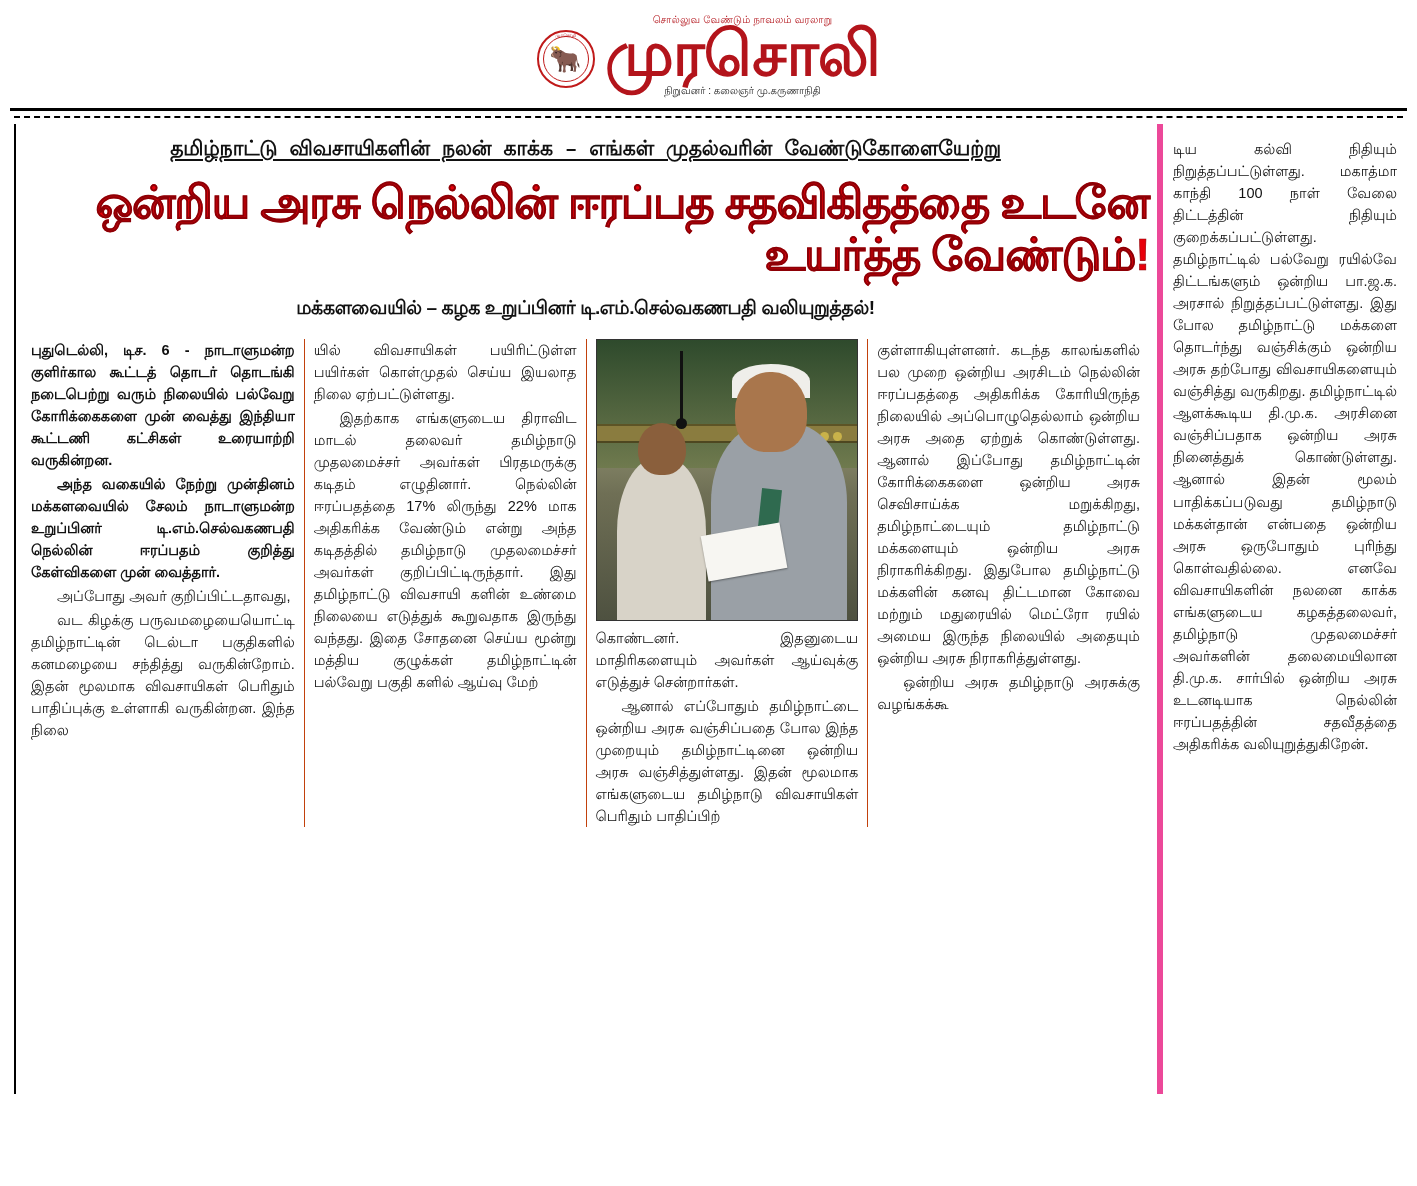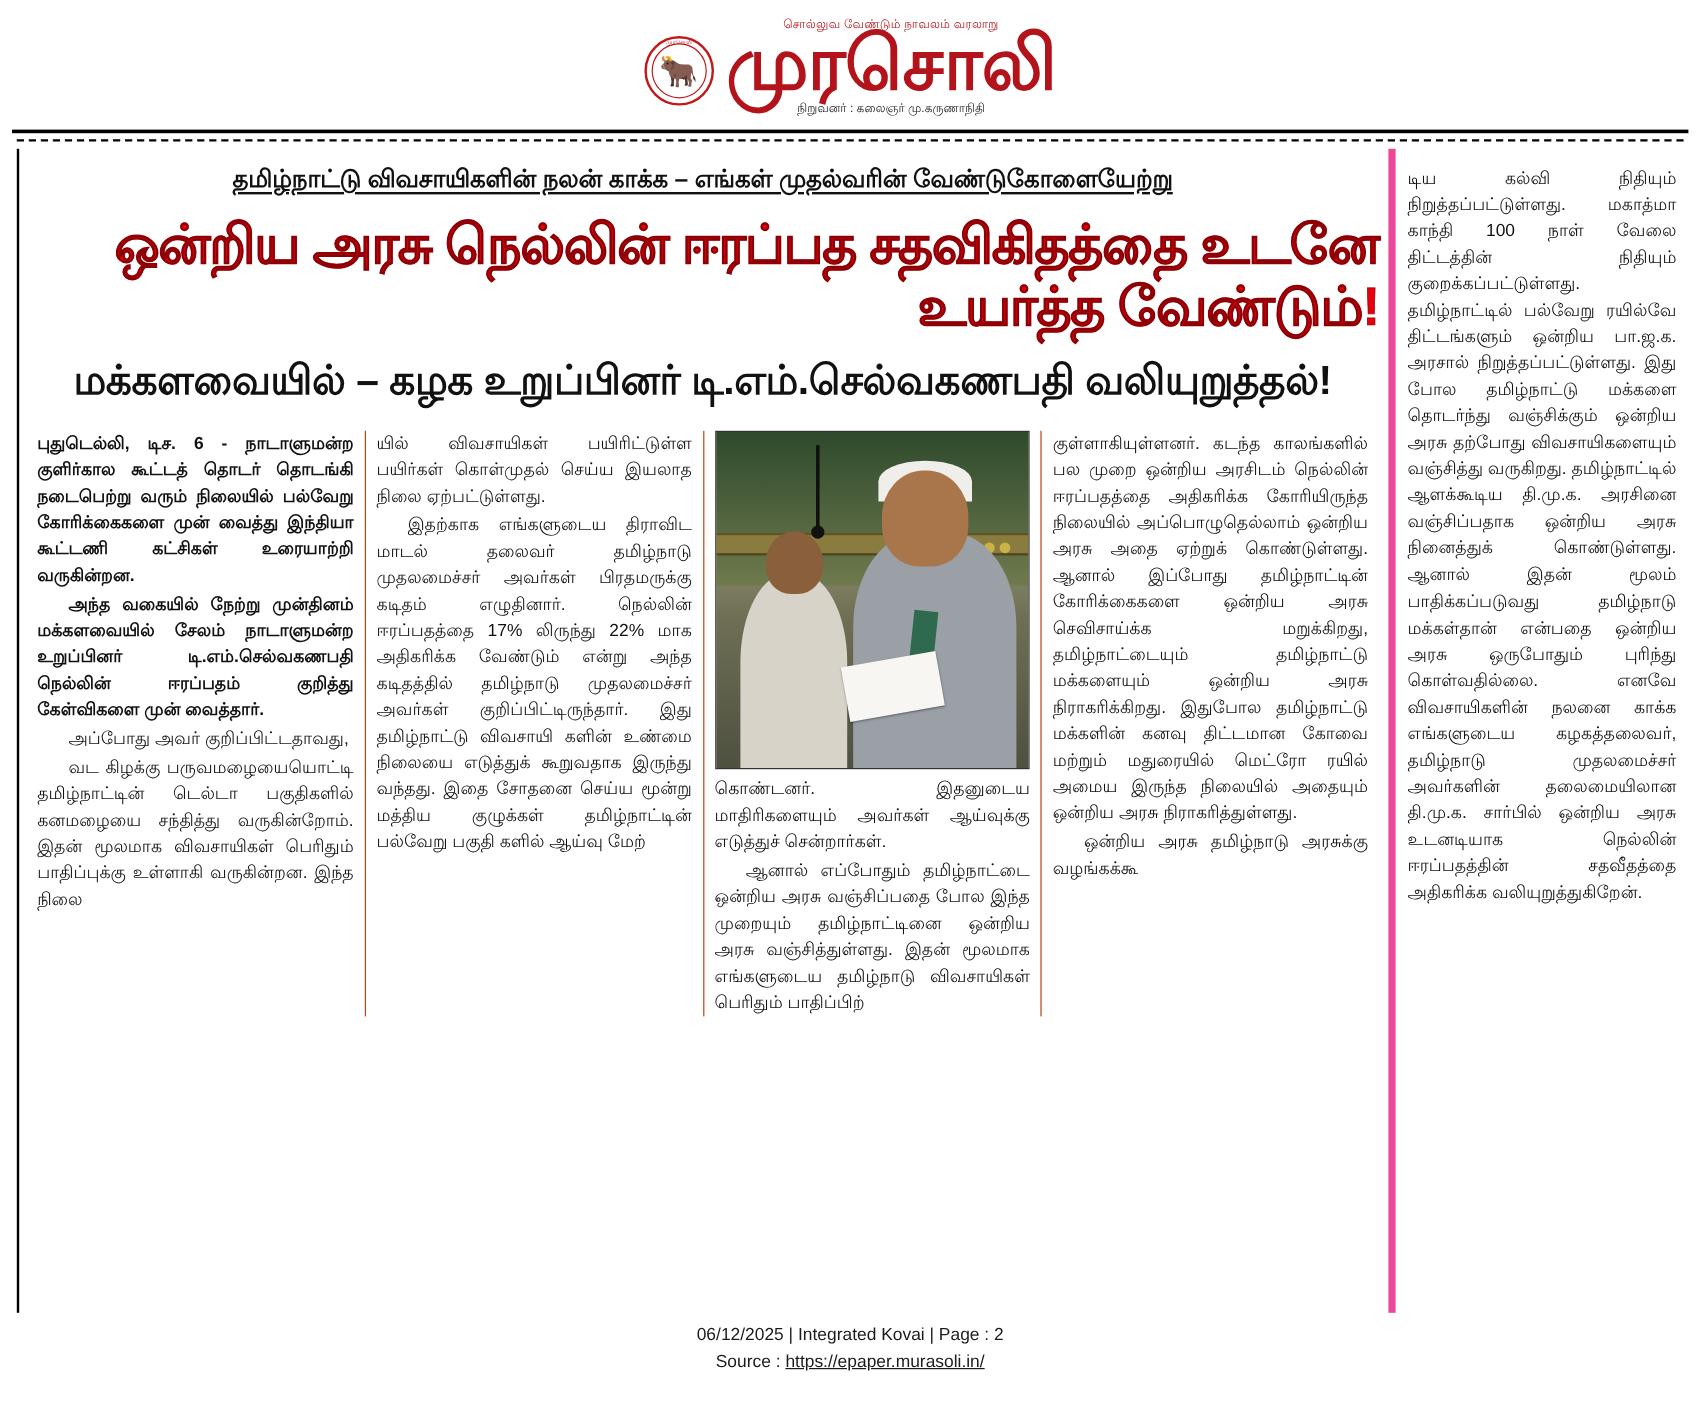--- a/index.html
+++ b/index.html
@@ -126,36 +126,37 @@
     padding-left: 10px;
   }
 
   .kicker {
     text-align: center;
     font-size: 20.5px;
     font-weight: bold;
     color: #111;
     letter-spacing: -.2px;
     margin-top: 14px;
+    font-family: Liberation Mono, monospace;
   }
   .kicker u { text-decoration: underline; text-underline-offset: 4px; }
 
   .headline {
     text-align: right;
     font-size: 45px;
     font-weight: bold;
     color: #e8000b;
     line-height: 1.15;
     margin-top: 14px;
     letter-spacing: -1.2px;
     -webkit-text-stroke: 0.6px #8d0006;
   }
   .subhead {
     text-align: center;
-    font-size: 34px;
+    font-size: 19px;
     font-weight: bold;
     color: #111;
     margin-top: 16px;
     letter-spacing: -.4px;
   }
 
   .cols {
     display: flex;
     margin-top: 18px;
     gap: 0;
@@ -327,20 +328,14 @@
         </div>
       </div>
 
       <div class="right-col">
         <p style="font-size:14.5px;line-height:1.52;text-align:justify;margin:14px 0 0 0;color:#111;">டிய கல்வி நிதியும் நிறுத்தப்பட்டுள்ளது. மகாத்மா காந்தி 100 நாள் வேலை திட்டத்தின் நிதியும் குறைக்கப்பட்டுள்ளது. தமிழ்நாட்டில் பல்வேறு ரயில்வே திட்டங்களும் ஒன்றிய பா.ஜ.க. அரசால் நிறுத்தப்பட்டுள்ளது. இது போல தமிழ்நாட்டு மக்களை தொடர்ந்து வஞ்சிக்கும் ஒன்றிய அரசு தற்போது விவசாயிகளையும் வஞ்சித்து வருகிறது. தமிழ்நாட்டில் ஆளக்கூடிய தி.மு.க. அரசினை வஞ்சிப்பதாக ஒன்றிய அரசு நினைத்துக் கொண்டுள்ளது. ஆனால் இதன் மூலம் பாதிக்கப்படுவது தமிழ்நாடு மக்கள்தான் என்பதை ஒன்றிய அரசு ஒருபோதும் புரிந்து கொள்வதில்லை. எனவே விவசாயிகளின் நலனை காக்க எங்களுடைய கழகத்தலைவர், தமிழ்நாடு முதலமைச்சர் அவர்களின் தலைமையிலான தி.மு.க. சார்பில் ஒன்றிய அரசு உடனடியாக நெல்லின் ஈரப்பதத்தின் சதவீதத்தை அதிகரிக்க வலியுறுத்துகிறேன்.</p>
       </div>
 
     </div>
   </div>
 
-  <div class="footer">
-    <div>06/12/2025 | Integrated Kovai | Page : 2</div>
-    <div class="src">
-      <span>Source : </span><a href="#">https://epaper.murasoli.in/</a>
-    </div>
-  </div>
 
 </div>
 
 </body></html>

